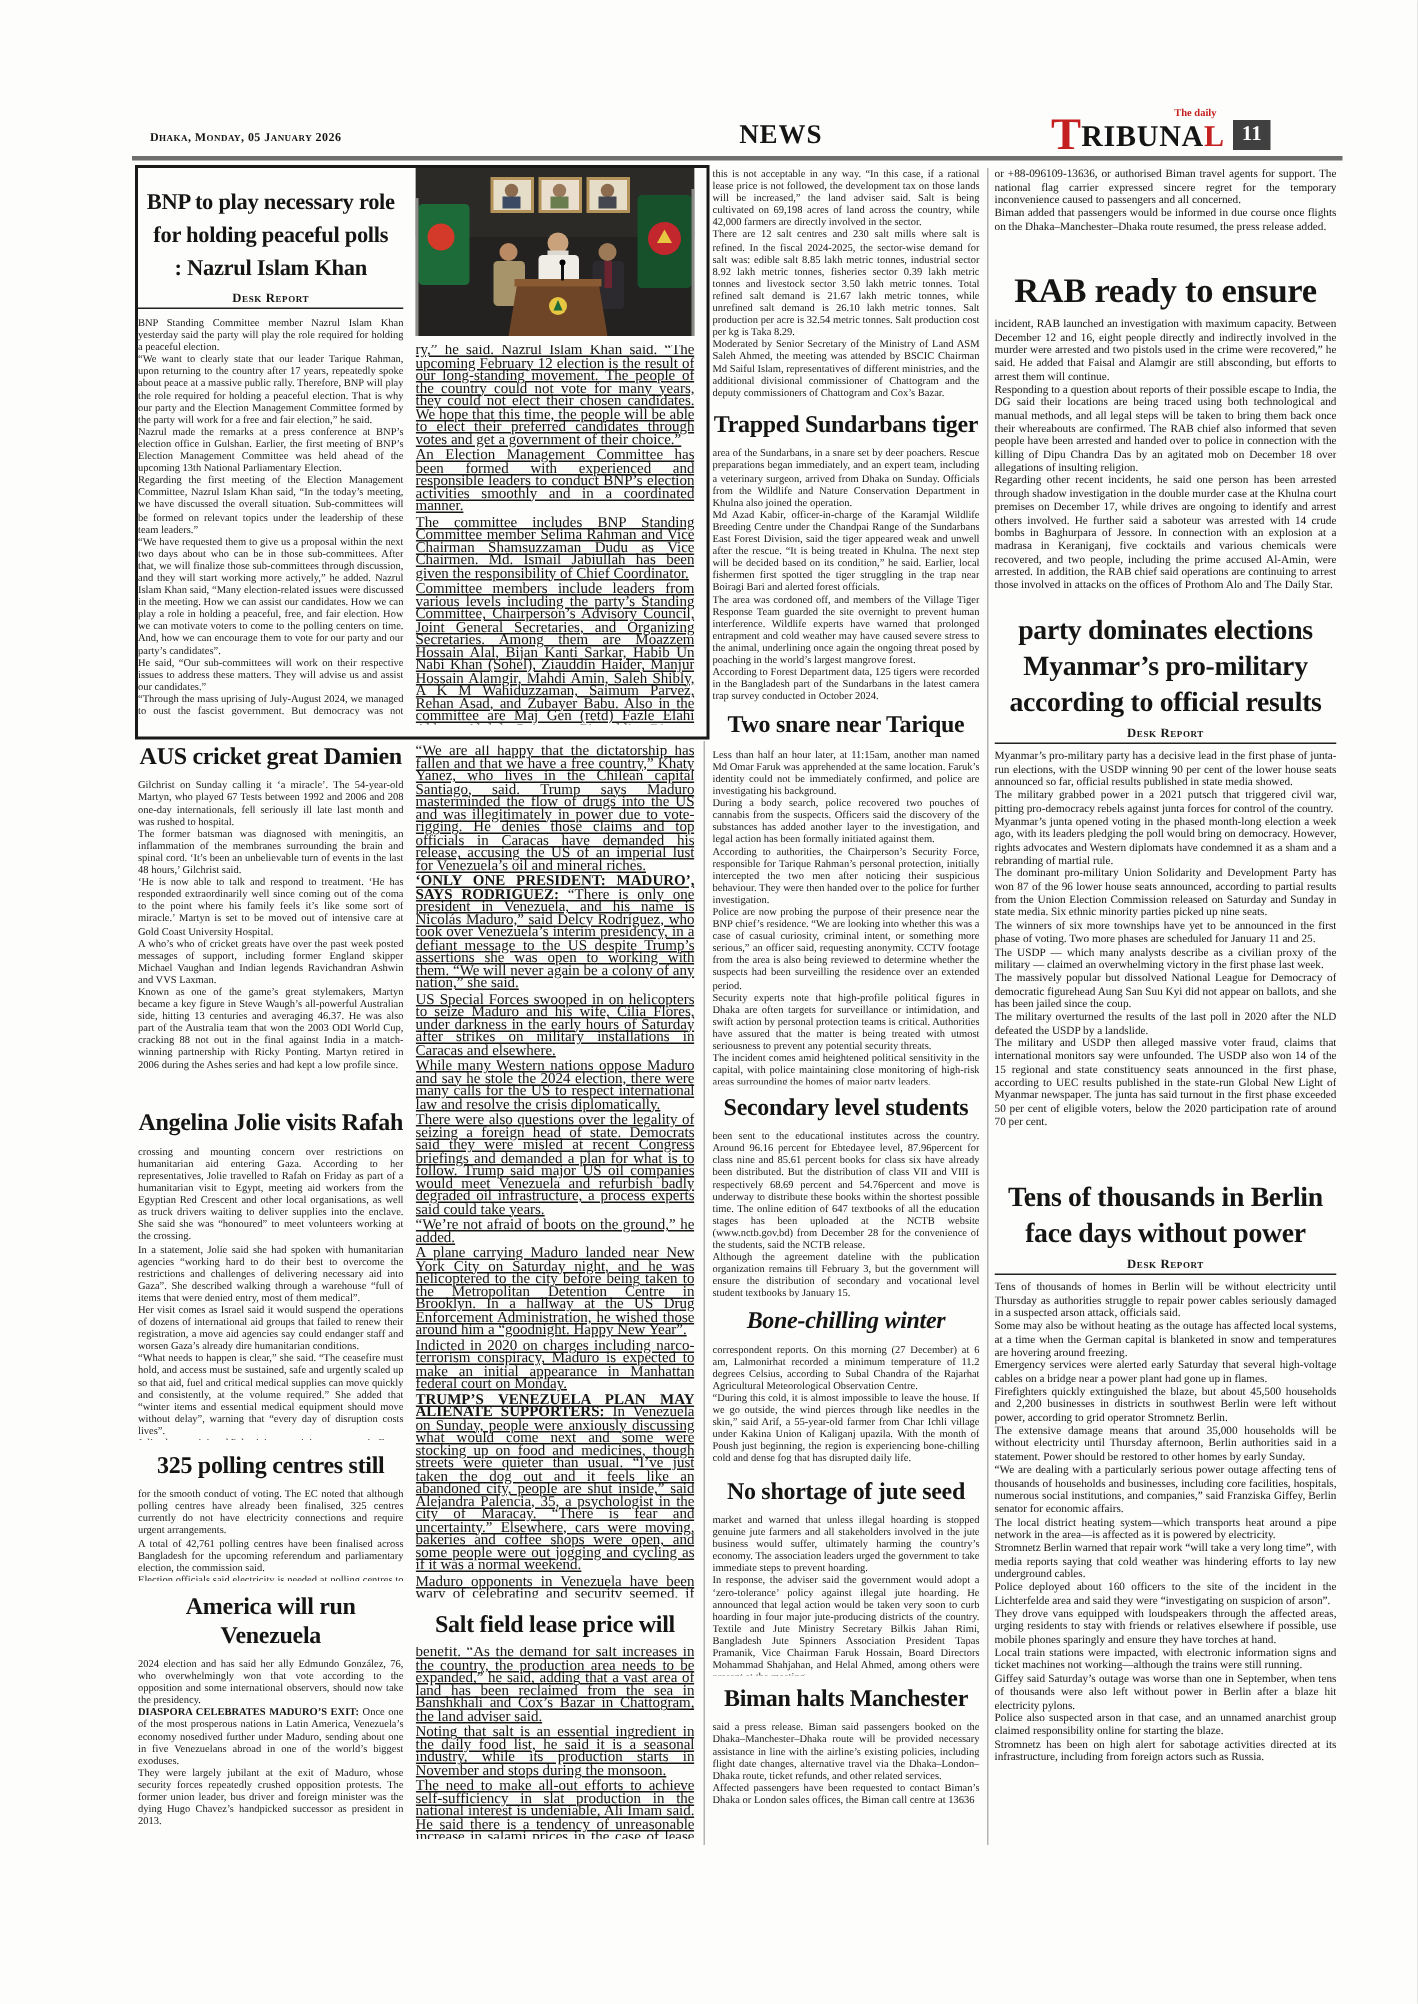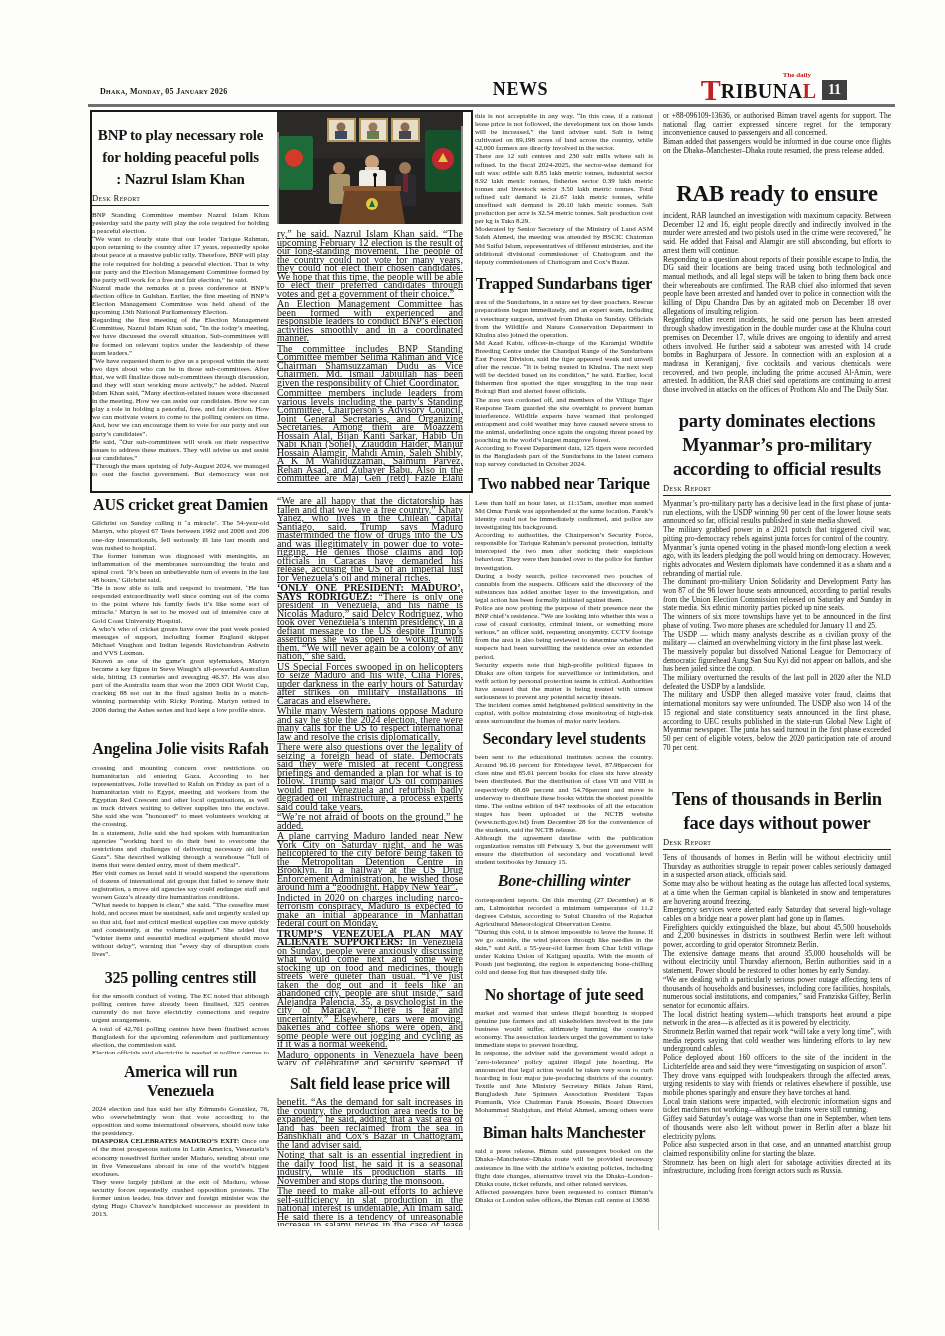--- a/index.html
+++ b/index.html
@@ -31,22 +31,22 @@
   .col{max-height:1120px;overflow:hidden;}
   .col-a{margin-right:8px;}
   .col-b{margin-right:12px;}
   .col-c{margin-right:10px;}
   .hl{margin:0;font-weight:700;text-align:center;font-size:16px;line-height:1.15;
       letter-spacing:-.2px;}
   .hl span{display:block;}
   .hl.lead{font-size:15px;line-height:22px;}
   .hl.xl{font-size:23px;line-height:26px;}
   .hl.lg{font-size:18.5px;line-height:24px;}
-  .byline{font-size:8.5px;font-weight:400;font-variant:small-caps;letter-spacing:.4px;
-          border-bottom:1px solid #222;padding-bottom:2px;}
+  .byline{font-size:8.5px;font-weight:700;font-variant:small-caps;letter-spacing:.4px;
+          border-bottom:1px solid #222;padding-bottom:2px;text-align:center;}
   .body{font-size:7px;line-height:8.1px;text-align:justify;overflow:hidden;}
   .body p{margin:0;}
   .col-b .body{font-size:10px;line-height:8.5px;text-decoration:underline;}
   .col-b .body p{margin-bottom:2px;}
   .col-d .body{font-size:7.5px;line-height:8.7px;}
   .photo{width:100%;height:112px;overflow:hidden;background:#1f1e1c;}
   .photo svg{display:block;}
 </style>
 </head>
 <body>
@@ -203,25 +203,25 @@
           <p>There are 12 salt centres and 230 salt mills where salt is refined. In the fiscal 2024-2025, the sector-wise demand for salt was: edible salt 8.85 lakh metric tonnes, industrial sector 8.92 lakh metric tonnes, fisheries sector 0.39 lakh metric tonnes and livestock sector 3.50 lakh metric tonnes. Total refined salt demand is 21.67 lakh metric tonnes, while unrefined salt demand is 26.10 lakh metric tonnes. Salt production per acre is 32.54 metric tonnes. Salt production cost per kg is Taka 8.29.</p>
           <p>Moderated by Senior Secretary of the Ministry of Land ASM Saleh Ahmed, the meeting was attended by BSCIC Chairman Md Saiful Islam, representatives of different ministries, and the additional divisional commissioner of Chattogram and the deputy commissioners of Chattogram and Cox’s Bazar.</p>
         </div>
         <h2 class="hl" style="margin-top: 5px;">Trapped Sundarbans tiger</h2>
         <div class="body" style="height: 170px; margin-top: 5px;">
           <p>area of the Sundarbans, in a snare set by deer poachers. Rescue preparations began immediately, and an expert team, including a veterinary surgeon, arrived from Dhaka on Sunday. Officials from the Wildlife and Nature Conservation Department in Khulna also joined the operation.</p>
           <p>Md Azad Kabir, officer-in-charge of the Karamjal Wildlife Breeding Centre under the Chandpai Range of the Sundarbans East Forest Division, said the tiger appeared weak and unwell after the rescue. “It is being treated in Khulna. The next step will be decided based on its condition,” he said. Earlier, local fishermen first spotted the tiger struggling in the trap near Boiragi Bari and alerted forest officials.</p>
           <p>The area was cordoned off, and members of the Village Tiger Response Team guarded the site overnight to prevent human interference. Wildlife experts have warned that prolonged entrapment and cold weather may have caused severe stress to the animal, underlining once again the ongoing threat posed by poaching in the world’s largest mangrove forest.</p>
           <p>According to Forest Department data, 125 tigers were recorded in the Bangladesh part of the Sundarbans in the latest camera trap survey conducted in October 2024.</p>
         </div>
-        <h2 class="hl" style="margin-top: 7px;">Two nabbed near Tarique</h2>
+        <h2 class="hl" style="margin-top: 7px;">Two snare near Tarique</h2>
         <div class="body" style="height: 224px; margin-top: 5px;">
           <p>Less than half an hour later, at 11:15am, another man named Md Omar Faruk was apprehended at the same location. Faruk’s identity could not be immediately confirmed, and police are investigating his background.</p>
+          <p>During a body search, police recovered two pouches of cannabis from the suspects. Officers said the discovery of the substances has added another layer to the investigation, and legal action has been formally initiated against them.</p>
           <p>According to authorities, the Chairperson’s Security Force, responsible for Tarique Rahman’s personal protection, initially intercepted the two men after noticing their suspicious behaviour. They were then handed over to the police for further investigation.</p>
-          <p>During a body search, police recovered two pouches of cannabis from the suspects. Officers said the discovery of the substances has added another layer to the investigation, and legal action has been formally initiated against them.</p>
           <p>Police are now probing the purpose of their presence near the BNP chief’s residence. “We are looking into whether this was a case of casual curiosity, criminal intent, or something more serious,” an officer said, requesting anonymity. CCTV footage from the area is also being reviewed to determine whether the suspects had been surveilling the residence over an extended period.</p>
           <p>Security experts note that high-profile political figures in Dhaka are often targets for surveillance or intimidation, and swift action by personal protection teams is critical. Authorities have assured that the matter is being treated with utmost seriousness to prevent any potential security threats.</p>
           <p>The incident comes amid heightened political sensitivity in the capital, with police maintaining close monitoring of high-risk areas surrounding the homes of major party leaders.</p>
         </div>
         <h2 class="hl" style="margin-top: 7px;">Secondary level students</h2>
         <div class="body" style="height: 112px; margin-top: 5px;">
           <p>been sent to the educational institutes across the country. Around 96.16 percent for Ebtedayee level, 87.96percent for class nine and 85.61 percent books for class six have already been distributed. But the distribution of class VII and VIII is respectively 68.69 percent and 54.76percent and move is underway to distribute these books within the shortest possible time. The online edition of 647 textbooks of all the education stages has been uploaded at the NCTB website (www.nctb.gov.bd) from December 28 for the convenience of the students, said the NCTB release.</p>
           <p>Although the agreement dateline with the publication organization remains till February 3, but the government will ensure the distribution of secondary and vocational level student textbooks by January 15.</p>
         </div>
         <h2 class="hl" style="margin-top: 7px; font-style: italic;">Bone-chilling winter</h2>

